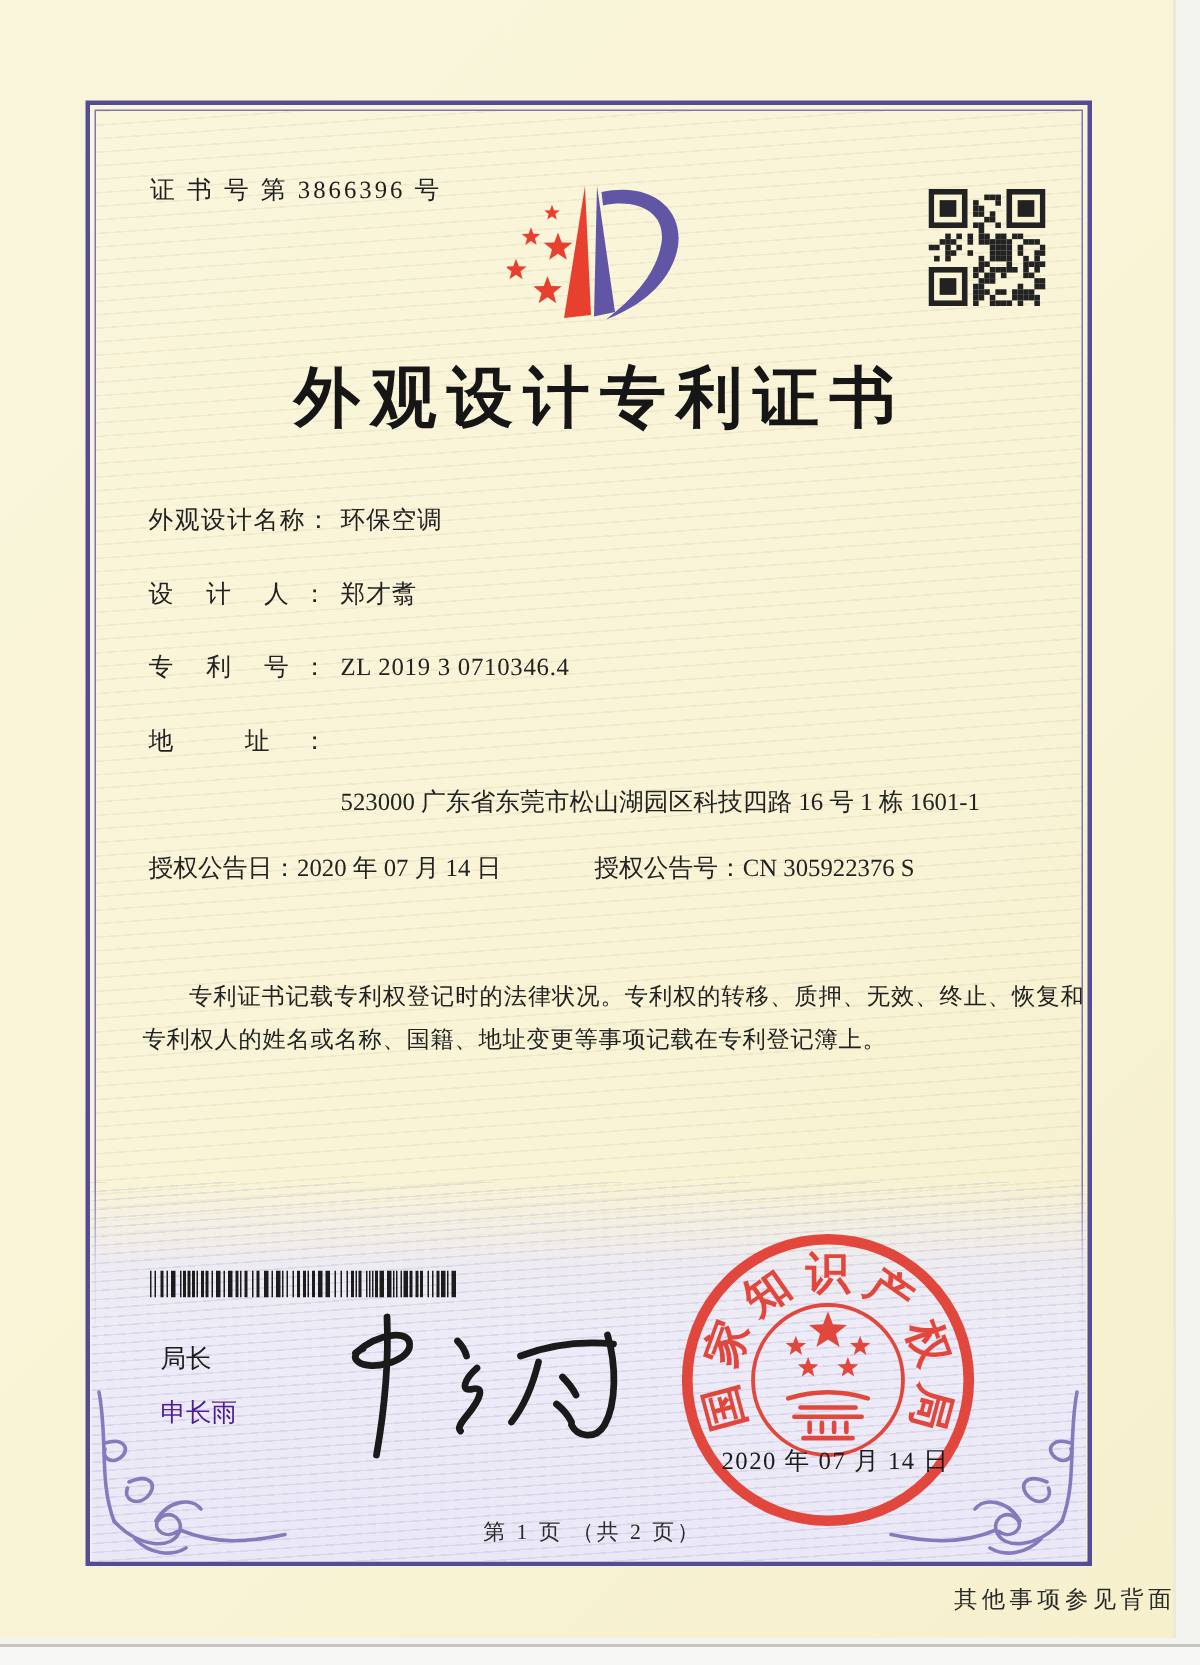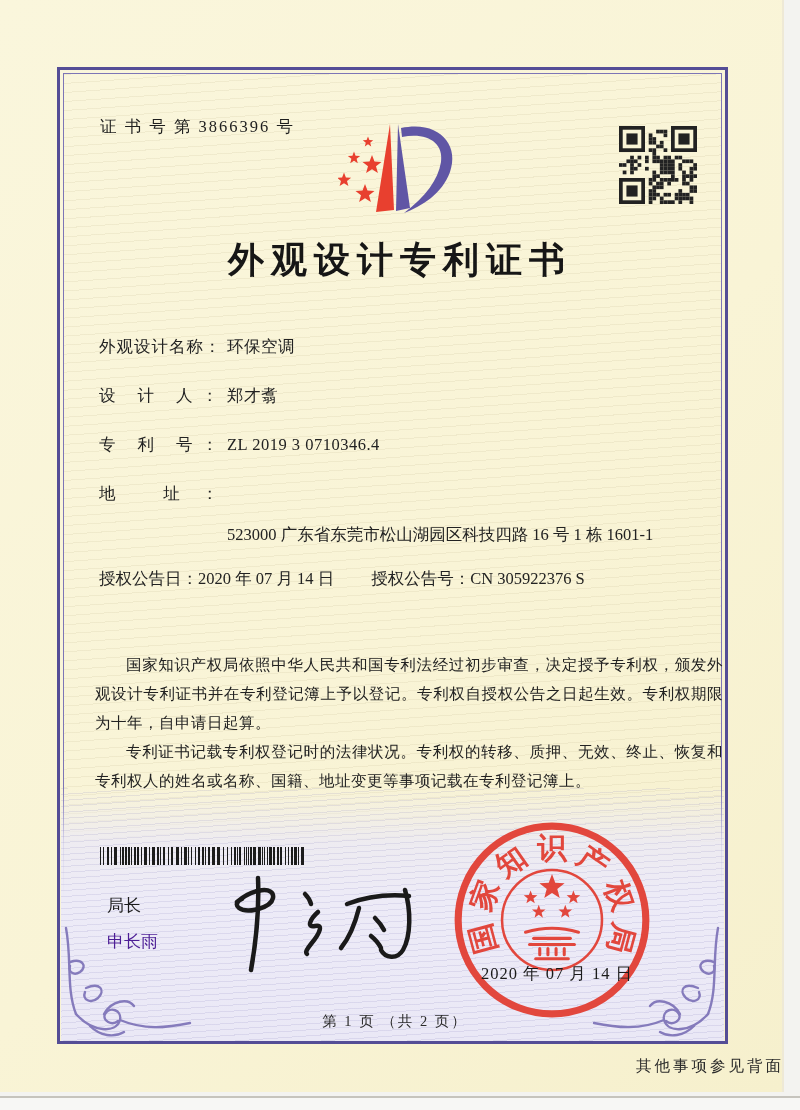--- a/index.html
+++ b/index.html
@@ -31,34 +31,34 @@
     background:
       repeating-linear-gradient(176deg,rgba(128,122,186,0.16) 0 1px,transparent 1px 6px),
       linear-gradient(to bottom,rgba(236,234,246,0) 0,rgba(236,234,246,.85) 55px,#edebf7 110px,#eae8f6 100%);
   }
   .ornament{position:absolute;width:132px;height:118px;}
   #cert-no{position:absolute;left:100px;top:116px;font-size:16.5px;letter-spacing:2px;color:#1e1e1e;}
   #logo{position:absolute;left:338px;top:110px;}
   #qr{position:absolute;left:619px;top:126px;}
   #title{
     position:absolute;left:0;top:236px;width:800px;text-align:center;
-    font-size:36px;font-weight:bold;letter-spacing:7px;color:#161616;
+    font-size:44px;font-weight:bold;letter-spacing:7px;color:#161616;
   }
   #fields{position:absolute;left:99px;top:334px;width:625px;font-size:16.5px;}
   .frow{margin-bottom:23px;line-height:26px;white-space:nowrap;}
   .flabel{
     display:inline-block;width:120px;text-align:justify;text-align-last:justify;
     vertical-align:top;letter-spacing:1px;
   }
   .fsep{display:inline-block;width:8px;}
   .fval{letter-spacing:.5px;}
   .addr-val{display:inline-block;vertical-align:top;white-space:normal;width:470px;}
   .addr-line{display:block;line-height:27px;margin-top:40px;}
   #grant-row{margin-top:0;}
-  #grant-row .g2{margin-left:37px;}
+  #grant-row .g2{margin-left:62px;}
   #body-text{position:absolute;left:95px;top:650px;width:628px;font-size:15.5px;line-height:29px;text-align:justify;}
   #body-text p{margin:0;text-indent:2em;letter-spacing:.5px;}
   #barcode{position:absolute;left:100px;top:847px;}
   #cm-title{position:absolute;left:107px;top:894px;font-size:17px;font-family:Liberation Serif, serif;color:#1c1c1c;}
   #cm-name{position:absolute;left:107px;top:930px;font-size:17px;font-family:"Liberation Sans","DejaVu Sans",sans-serif;color:#4c1d95;}
   #signature{position:absolute;left:213px;top:874px;}
   #seal{position:absolute;left:450px;top:818px;opacity:.92;}
   #seal-date{position:absolute;left:462px;top:963px;width:190px;text-align:center;font-size:16.5px;letter-spacing:1px;color:#1b1b1b;}
   #page-footer{position:absolute;left:0;top:1012px;width:790px;text-align:center;font-size:14.5px;letter-spacing:2px;color:#2a2a2a;}
   #back-note{position:absolute;left:0;top:1056px;width:784px;text-align:right;font-size:15.5px;letter-spacing:3px;color:#2a2a2a;}
@@ -262,21 +262,20 @@
   </div>
   <div class="frow" style="margin-bottom:18px;">
     <span class="flabel">地 址：</span><span class="fsep"></span><span class="addr-val"><span class="addr-line">523000 广东省东莞市松山湖园区科技四路 16 号 1 栋 1601-1</span></span>
   </div>
   <div class="frow" id="grant-row">
     <span class="g1"><span>授权公告日：</span><span>2020 年 07 月 14 日</span></span><span class="g2"><span>授权公告号：</span><span>CN 305922376 S</span></span>
   </div>
 </div>
 
 <div id="body-text">
-  <p>国家知识产权局依照中华人民共和国专利法经过初步审查，决定授予专利权，颁发外观设计专利证书并在专利登记簿上予以登记。专利权自授权公告之日起生效。专利权期限为十年，自申请日起算。</p>
   <p>专利证书记载专利权登记时的法律状况。专利权的转移、质押、无效、终止、恢复和专利权人的姓名或名称、国籍、地址变更等事项记载在专利登记簿上。</p>
 </div>
 
 <svg id="barcode" width="206" height="18" viewBox="0 0 206 18">
     <rect x="0" y="0" width="1" height="18" fill="#1c1c1c"></rect>
     <rect x="3" y="0" width="1" height="18" fill="#1c1c1c"></rect>
     <rect x="7" y="0" width="2" height="18" fill="#1c1c1c"></rect>
     <rect x="11" y="0" width="1" height="18" fill="#1c1c1c"></rect>
     <rect x="14" y="0" width="3" height="18" fill="#1c1c1c"></rect>
     <rect x="20" y="0" width="1" height="18" fill="#1c1c1c"></rect>

